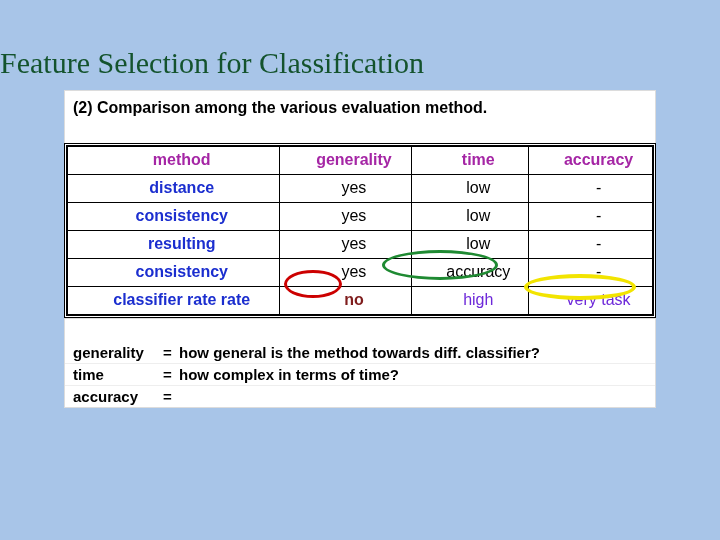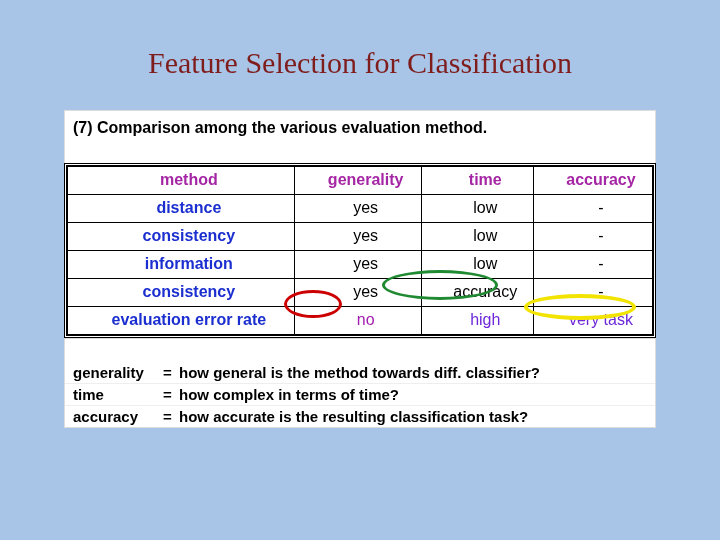--- a/index.html
+++ b/index.html
@@ -6,24 +6,23 @@
   body {
     width: 720px;
     height: 540px;
     background: #a8c5e8;
     font-family: Arial, Helvetica, sans-serif;
     overflow: hidden;
   }
   .title {
     font-family: "Times New Roman", serif;
     font-size: 30px;
-    color: #7f1d1d;
-    text-align: center;
+    color: #14532d;
     padding-top: 46px;
-    padding-bottom: 30px;
+    padding-bottom: 10px;
     font-weight: normal;
   }
   .panel {
     margin: 0 64px;
     background: #ffffff;
     position: relative;
   }
   .caption {
     font-size: 16px;
     font-weight: bold;
@@ -53,21 +52,21 @@
   table.data th, table.data td {
     border: 1px solid #000;
     padding: 3px 4px 4px 20px;
     line-height: 1.25;
   }
   table.data thead th {
     font-weight: bold;
   }
   .hdr { color: #a526a5; }
   .row-label { color: #1b2ecf; font-weight: bold; }
-  .cell-no { color: #a21caf; font-weight: normal; }
+  .cell-no { color: #7f1d1d; font-weight: bold; }
   .cell { color: #000; font-weight: normal; }
   .cell-dash { color: #000; font-weight: normal; }
   .cell-bold { color: #6d28d9; font-weight: normal; }
 
   .definitions {
     font-size: 15px;
     font-weight: bold;
     color: #000;
     border: 1px solid #dcdcdc;
     border-top: none;
@@ -109,21 +108,21 @@
     width: 112px; height: 26px;
   }
 </style>
 </head>
 <body>
 
 <div class="title">Feature Selection for Classification</div>
 
 <div class="panel">
 
-  <div class="caption">(7) Comparison among the various evaluation method.</div>
+  <div class="caption">(2) Comparison among the various evaluation method.</div>
   <div class="caption-gap"></div>
 
   <div class="tbl-wrap">
     <table class="data">
       <thead>
         <tr>
           <th class="hdr">method</th>
           <th class="hdr">generality</th>
           <th class="hdr">time</th>
           <th class="hdr">accuracy</th>
@@ -136,33 +135,33 @@
           <td class="cell">low</td>
           <td class="cell-dash">-</td>
         </tr>
         <tr>
           <td class="row-label">consistency</td>
           <td class="cell">yes</td>
           <td class="cell">low</td>
           <td class="cell-dash">-</td>
         </tr>
         <tr>
-          <td class="row-label">information</td>
+          <td class="row-label">resulting</td>
           <td class="cell">yes</td>
           <td class="cell">low</td>
           <td class="cell-dash">-</td>
         </tr>
         <tr>
           <td class="row-label">consistency</td>
           <td class="cell">yes</td>
           <td class="cell">accuracy</td>
           <td class="cell-dash">-</td>
         </tr>
         <tr>
-          <td class="row-label">evaluation error rate</td>
+          <td class="row-label">classifier rate rate</td>
           <td class="cell-no">no</td>
           <td class="cell-bold">high</td>
           <td class="cell-bold">very task</td>
         </tr>
       </tbody>
     </table>
   </div>
 
   <div class="def-gap"></div>
   <div class="definitions">
@@ -172,21 +171,20 @@
       <span class="defval">how general is the method towards diff. classifier?</span>
     </div>
     <div class="defrow">
       <span class="defterm">time</span>
       <span class="defeq">=</span>
       <span class="defval">how complex in terms of time?</span>
     </div>
     <div class="defrow">
       <span class="defterm">accuracy</span>
       <span class="defeq">=</span>
-      <span class="defval">how accurate is the resulting classification task?</span>
     </div>
   </div>
 
   <div class="ellipse red" style="left:220px; top:180px;"></div>
   <div class="ellipse green" style="left:318px; top:160px;"></div>
   <div class="ellipse yellow" style="left:460px; top:184px;"></div>
 
 </div>
 
 </body></html>

